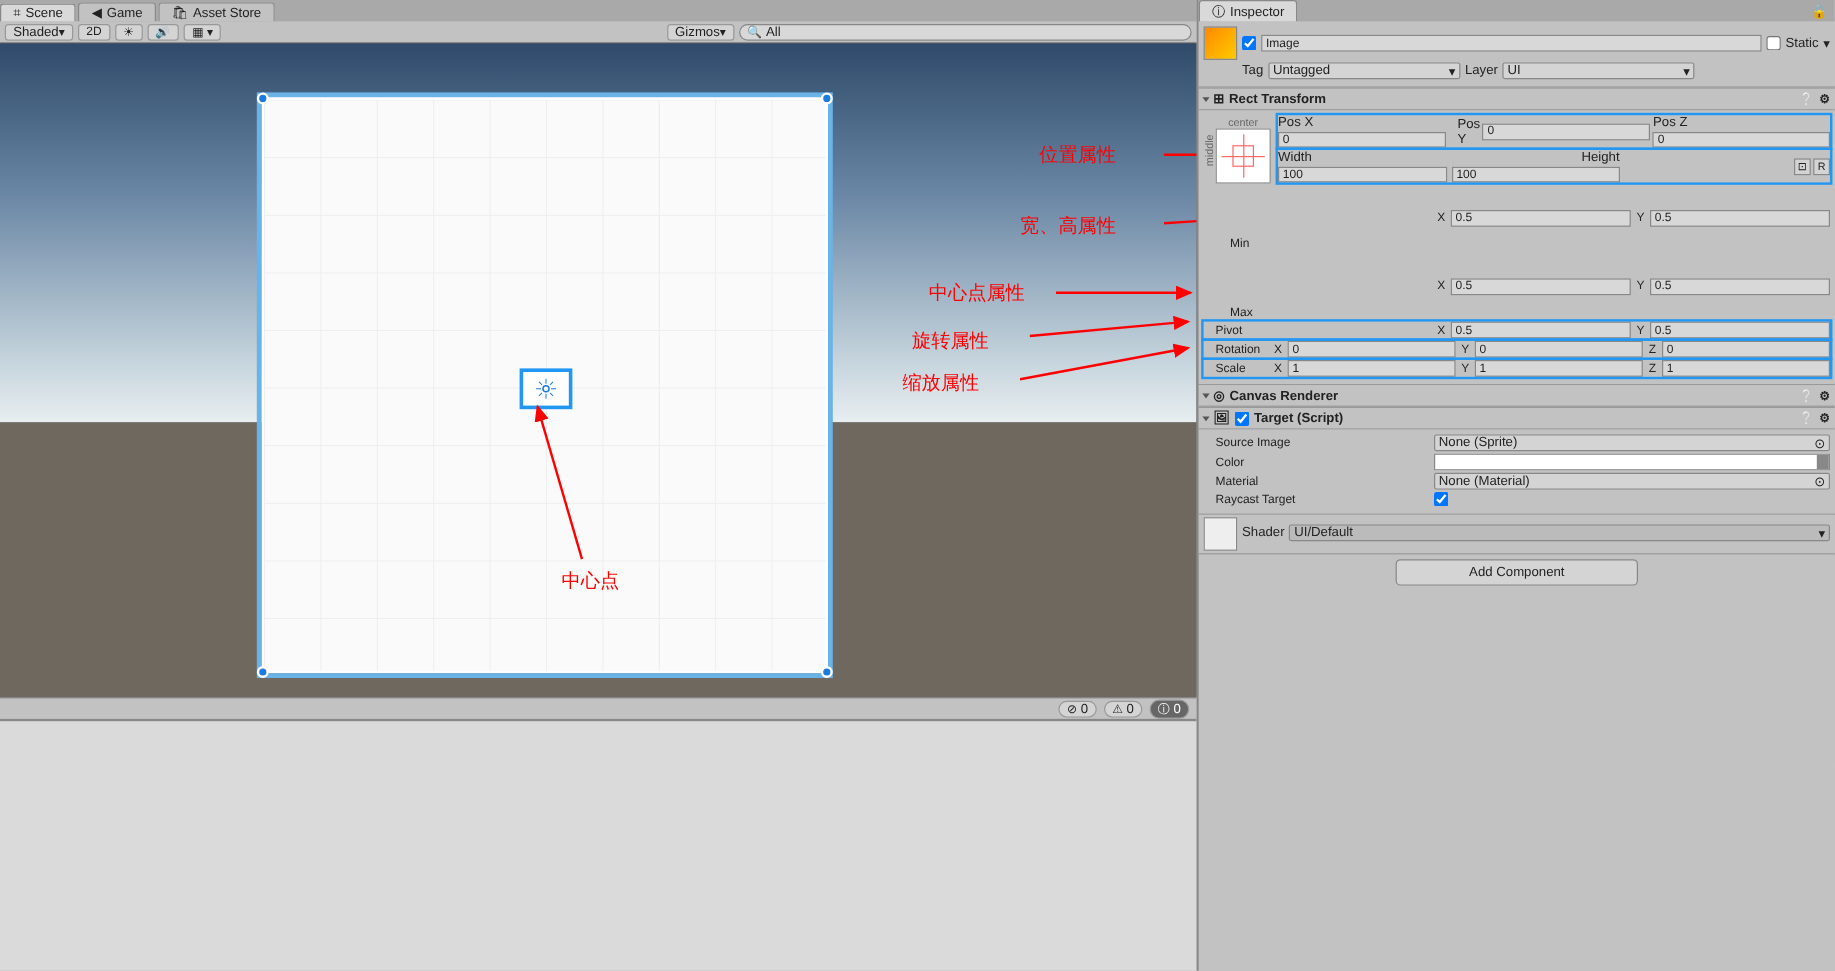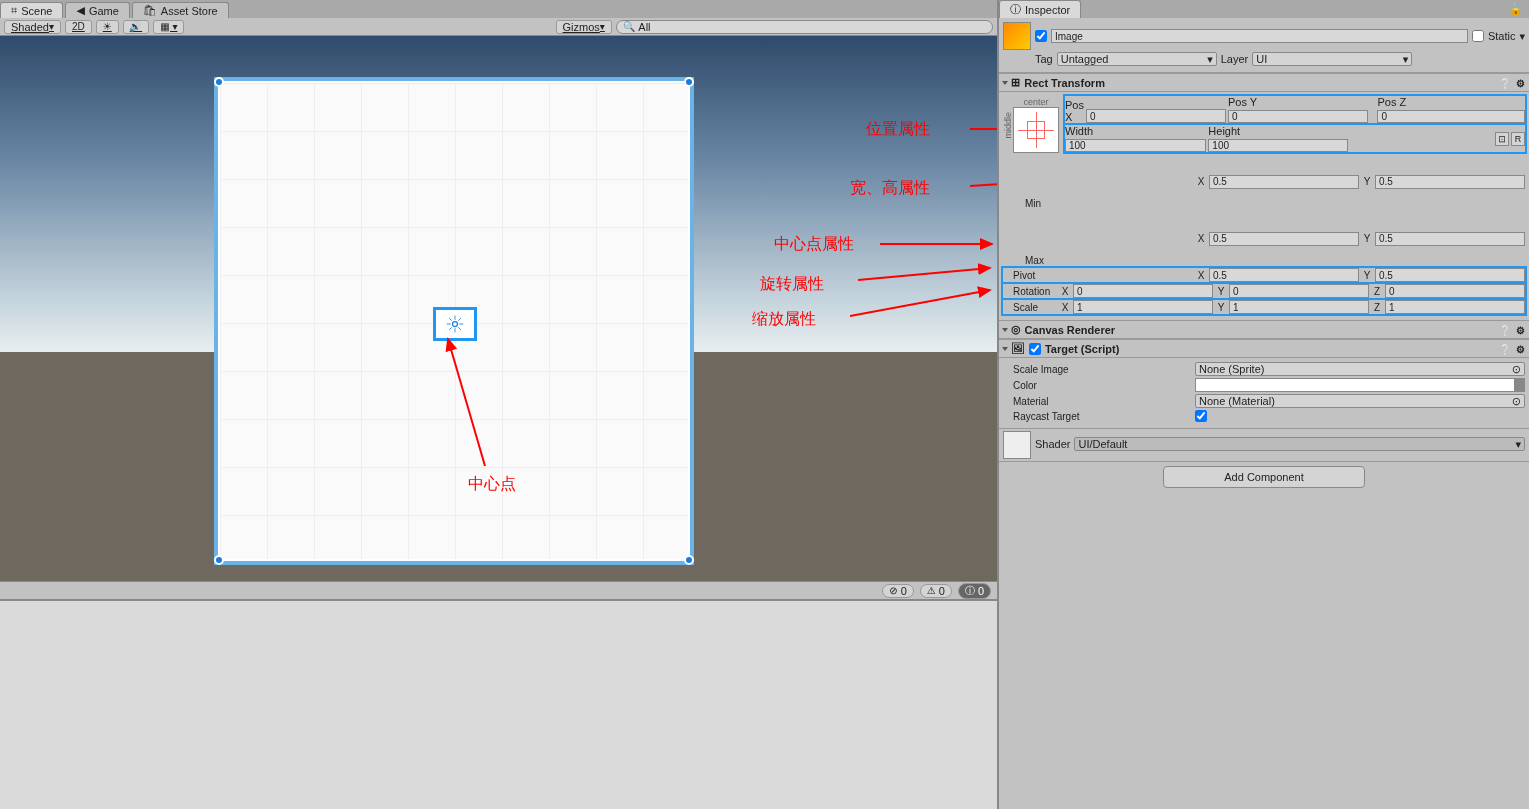--- a/index.html
+++ b/index.html
@@ -4,21 +4,21 @@
 <style>
 *{box-sizing:border-box;margin:0;padding:0;font-family:Arial,sans-serif;font-size:11px;color:#222;}
 body{background:#c0c0c0;width:1529px;height:809px;overflow:hidden;position:relative;}
 .main{display:flex;width:100%;height:100%;}
 .left{flex:1;display:flex;flex-direction:column;border-right:2px solid #888;}
 .right{width:530px;background:#c2c2c2;display:flex;flex-direction:column;}
 .tabs{height:18px;background:#a9a9a9;display:flex;align-items:flex-end;}
 .tab{background:#c2c2c2;border:1px solid #888;border-bottom:none;padding:1px 10px;margin-right:2px;border-radius:3px 3px 0 0;display:flex;align-items:center;gap:4px;}
 .tab.active{background:#d9d9d9;}
 .toolbar{height:18px;background:#c2c2c2;border-bottom:1px solid #888;display:flex;align-items:center;padding:0 4px;gap:4px;}
-.tbtn{background:#d4d4d4;border:1px solid #999;border-radius:3px;padding:0 6px;font-size:10px;height:14px;display:flex;text-decoration:underline;}
+.tbtn{background:#d4d4d4;border:1px solid #999;border-radius:3px;padding:0 6px;font-size:10px;height:14px;display:flex;}
 .scene{flex:1;position:relative;background:#555;overflow:hidden;}
 .sky{position:absolute;left:0;right:0;top:0;height:58%;background:linear-gradient(#2f4a6a 0%,#6a87a5 40%,#c8d6de 85%,#e8eef0 100%);}
 .ground{position:absolute;left:0;right:0;bottom:0;height:42%;background:#6f685f;}
 .canvas{position:absolute;left:218px;top:45px;width:472px;height:480px;background:#fafafa;border:2px solid #fff;outline:4px solid #69b3e7;}
 .canvas::before{content:'';position:absolute;inset:0;background-image:linear-gradient(#eee 1px,transparent 1px),linear-gradient(90deg,#eee 1px,transparent 1px);background-size:47px 48px;}
 .handle{width:10px;height:10px;background:#1a7be0;border:2px solid #fff;border-radius:50%;position:absolute;}
 .h-tl{left:-6px;top:-6px;}.h-tr{right:-6px;top:-6px;}.h-bl{left:-6px;bottom:-6px;}.h-br{right:-6px;bottom:-6px;}
 .sel{position:absolute;left:213px;top:224px;width:44px;height:34px;border:3px solid #2196f3;background:#fff;display:flex;align-items:center;justify-content:center;}
 .sel svg{width:20px;height:20px;}
 .ann{position:absolute;color:#f00;font-size:16px;font-family:"Microsoft YaHei",sans-serif;white-space:nowrap;}
@@ -198,41 +198,41 @@
             <div>
               <div style="text-align:center;font-size:9px;color:#666">center</div>
               <div class="anchor-box">
                   <div class="sq"></div>
                 </div>
             </div>
           </div>
           <div style="flex:1">
             <div class="frow hl">
               <div class="fcol">
-                <div class="fc" style="flex-direction:row;align-items:flex-end">
+                <div class="fc" style="flex-direction:column;align-items:flex-start">
                     <span>Pos X</span>
                     <input value="0" style="">
                   </div>
-                <div class="fc" style="flex-direction:column;align-items:flex-start">
+                <div class="fc" style="flex-direction:row;align-items:center">
                     <span>Pos Y</span>
                     <input value="0" style="">
                   </div>
                 <div class="fc" style="flex-direction:column;align-items:stretch">
                     <span>Pos Z</span>
                     <input value="0" style="">
                   </div>
               </div>
             </div>
             <div class="frow hl">
               <div class="fcol">
                 <div class="fc" style="flex-direction:column;align-items:stretch">
                     <span>Width</span>
                     <input value="100" style="">
                   </div>
-                <div class="fc" style="flex-direction:column;align-items:flex-start">
+                <div class="fc" style="flex-direction:column;align-items:flex-end">
                     <span>Height</span>
                     <input value="100" style="">
                   </div>
                 <div class="fc"></div>
               </div>
               <div class="rt-tool">
                   <div class="sq">⊡</div>
                   <div class="sq">R</div>
                 </div>
             </div>
@@ -330,21 +330,21 @@
           <span class="tri down"></span>
           <span>🖼</span>
           <input type="checkbox" class="ck" checked="" style="">
           <span>Target (Script)</span>
           <div style="flex:1"></div>
           <span class="icon-help"></span>
           <span class="icon-gear"></span>
         </div>
       <div class="comp-b">
         <div class="frow">
-            <span class="flbl">Scale Image</span>
+            <span class="flbl">Source Image</span>
             <div class="ddl" style="flex:1">
               <span>None (Sprite)</span>
               <span>⊙</span>
             </div>
           </div>
         <div class="frow">
             <span class="flbl">Color</span>
             <div class="colorfield"></div>
           </div>
         <div class="frow">

